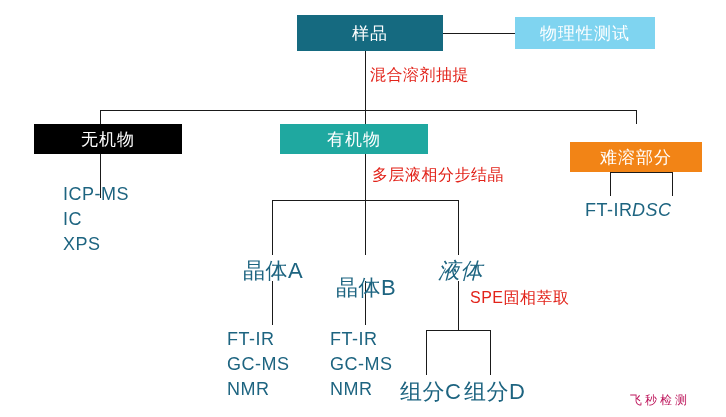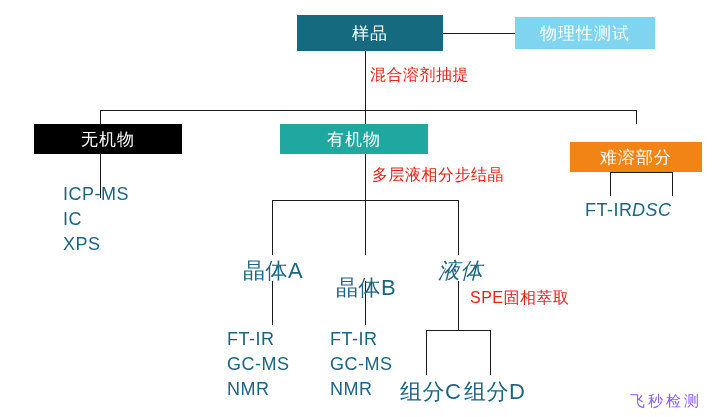--- a/index.html
+++ b/index.html
@@ -52,22 +52,22 @@
     background: #1a1a1a;
     height: 1px;
   }
   .line-v {
     position: absolute;
     background: #1a1a1a;
     width: 1px;
   }
   .watermark {
     position: absolute;
-    color: #8b5cf6;
-    font-size: 15px;
+    color: #be185d;
+    font-size: 12px;
     letter-spacing: 3px;
     white-space: nowrap;
   }
 </style>
 </head>
 <body>
 
 <div id="canvas">
 
   <div class="line-h" style="left:443px; top:33px; width:72px;"></div>

